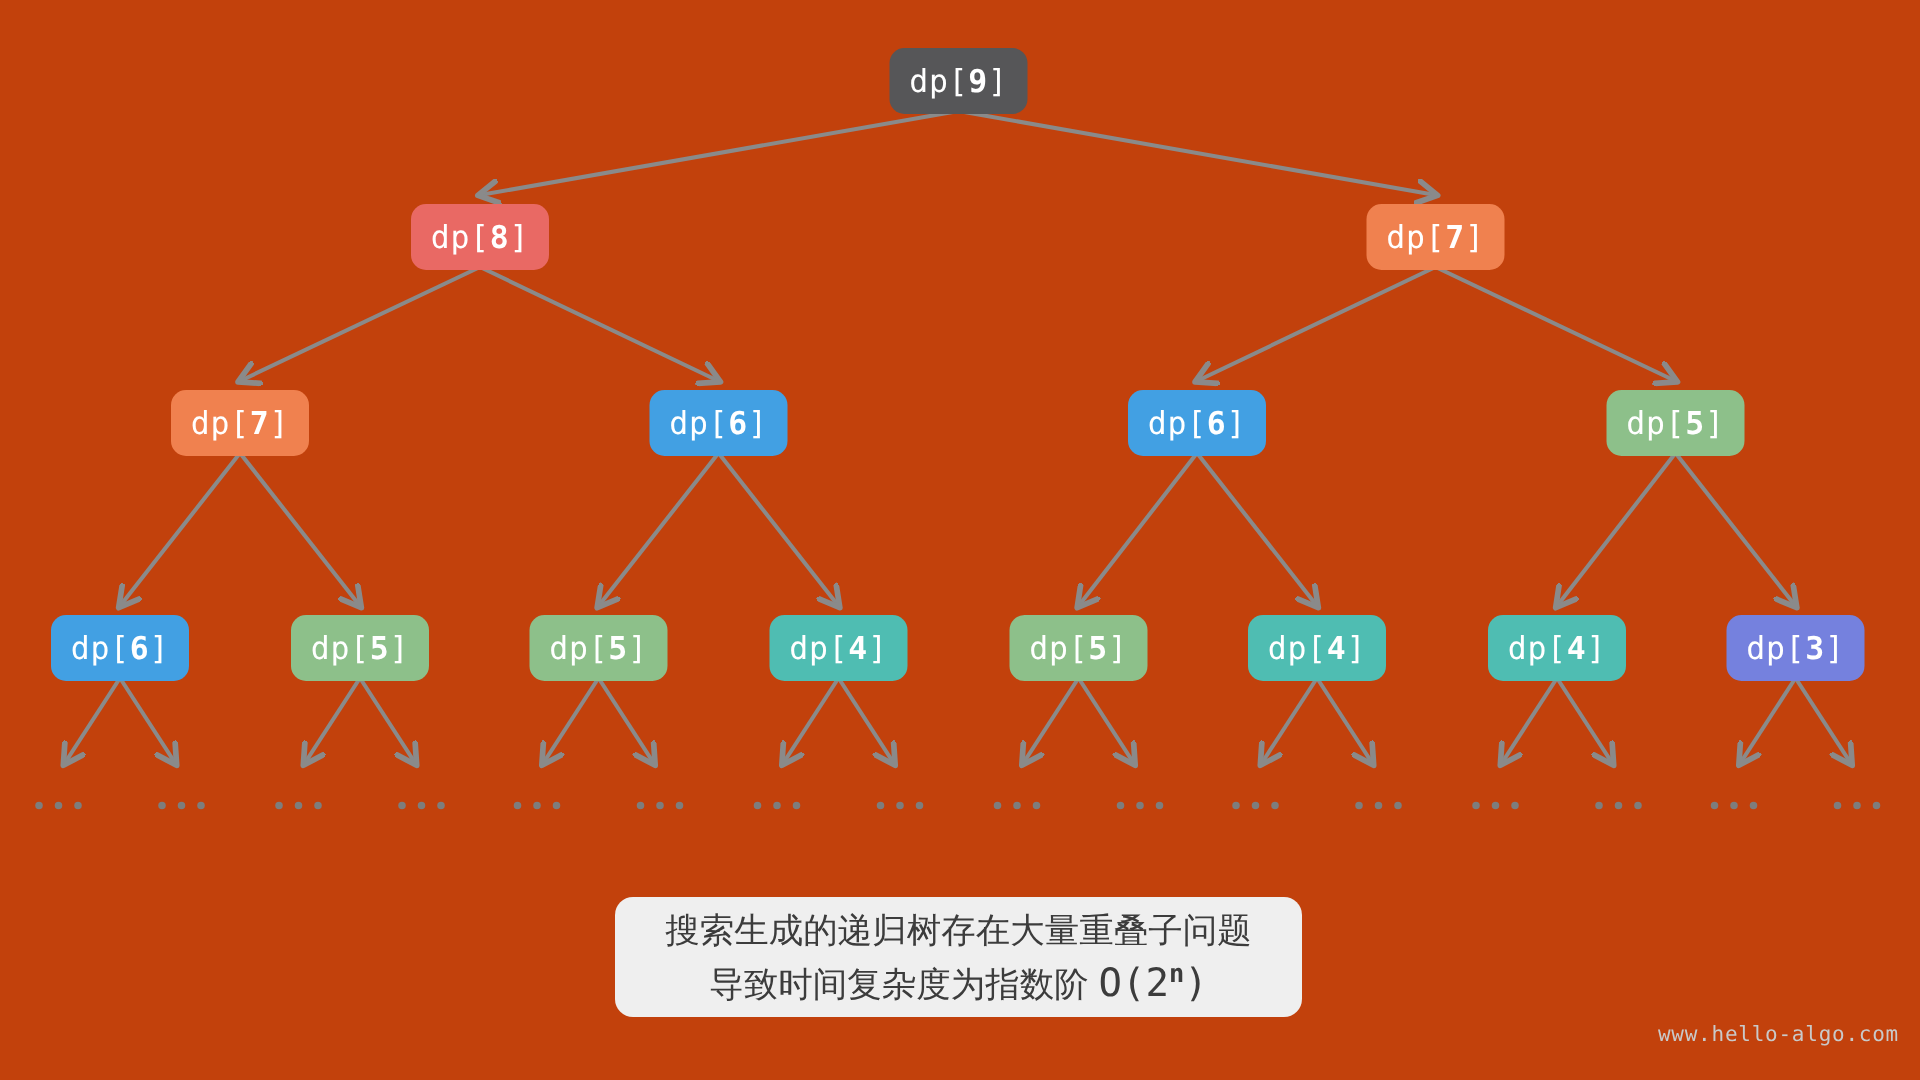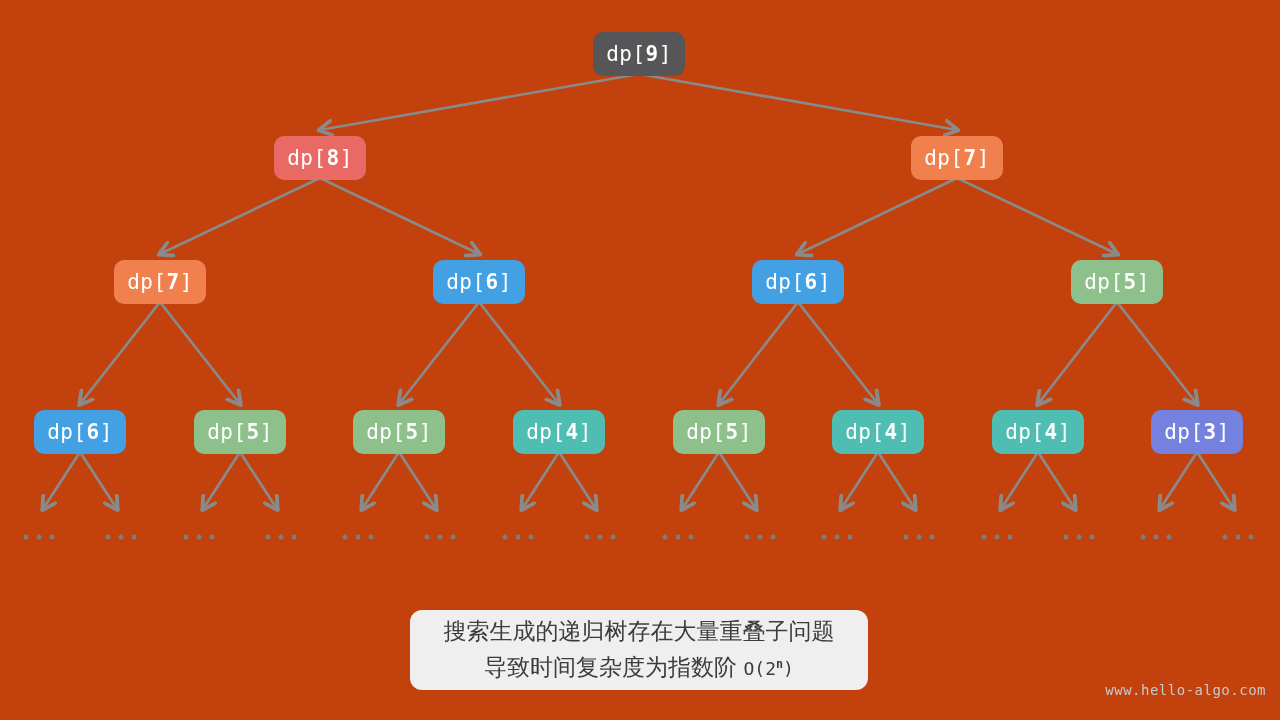--- a/index.html
+++ b/index.html
@@ -56,25 +56,24 @@
     border-radius: 12px;
     display: flex;
     flex-direction: column;
     align-items: center;
     justify-content: center;
     gap: 4px;
     color: #3c3c3c;
     font-size: 23px;
     line-height: 32px;
     text-align: center;
-    margin-top: 12px;
   }
   .caption .math {
     font-family: "DejaVu Sans Mono", monospace;
-    font-size: 18px;
+    font-size: 26px;
   }
   .caption sup {
     font-weight: bold;
     font-size: 0.65em;
     vertical-align: super;
     line-height: 0;
   }
   .watermark {
     position: absolute;
     right: 42px;

